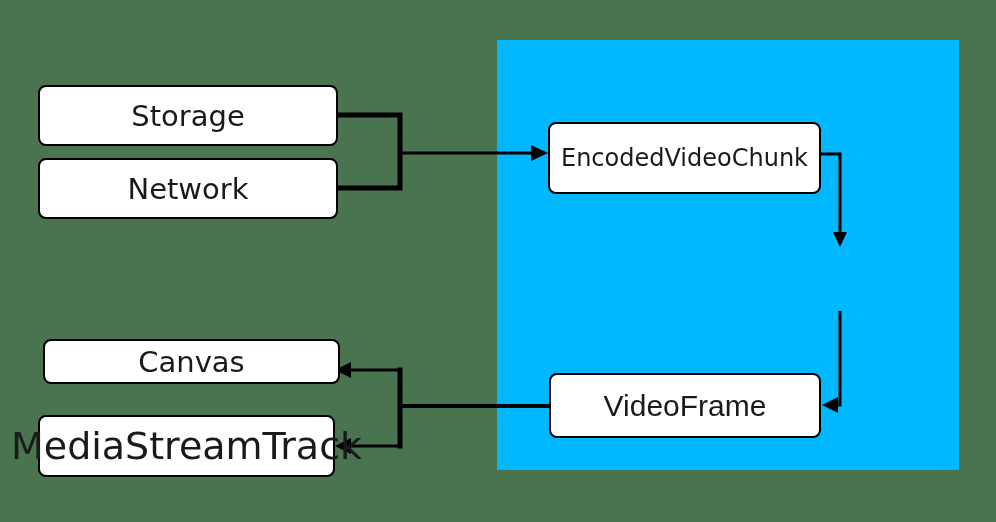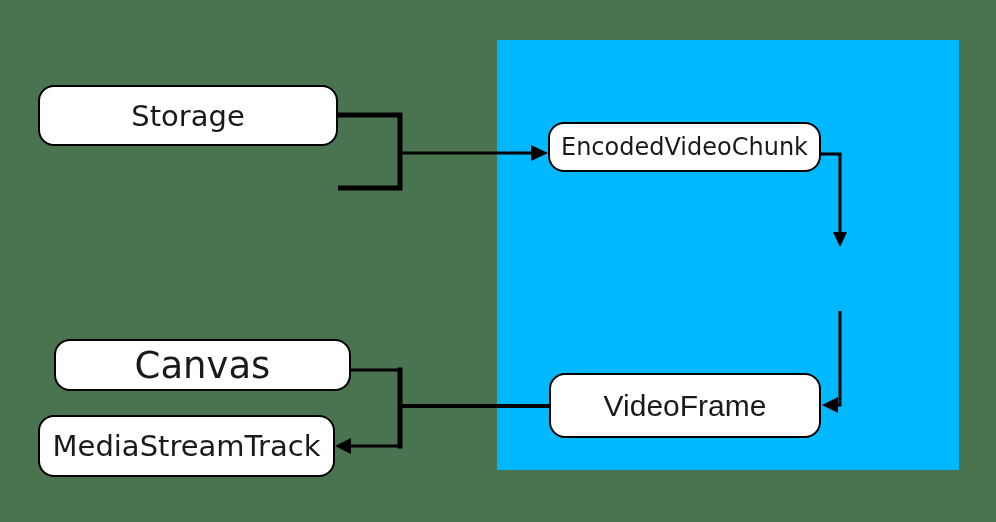--- a/index.html
+++ b/index.html
@@ -37,21 +37,21 @@
   .wire--mid { stroke-width: 4; }
   .wire--thick { stroke-width: 5; }
   .cap-square { stroke-linecap: square; }
   .head { fill: var(--stroke, #000000); stroke: none; }
 
   .node {
     position: absolute;
     box-sizing: border-box;
     background: var(--node-fill, #FFFFFF);
     border: 2px solid var(--stroke, #000000);
-    border-radius: 16px;
+    border-radius: 8px;
     display: flex;
     align-items: center;
     justify-content: center;
     color: var(--text, #1A1A1A);
     white-space: nowrap;
   }
 
   .node--decoder {
     border-radius: 0;
     background: var(--decoder-fill, #D9E4F3);
@@ -89,23 +89,24 @@
       <path class="wire wire--thick cap-square" d="M400,370 L400,446"></path>
       <path class="wire" d="M400,370 L350,370"></path>
       <path class="wire" d="M400,446 L350,446"></path>
       <polygon class="head" points="335,370 351,362 351,378"></polygon>
       <polygon class="head" points="335,446 351,438 351,454"></polygon>
     </g>
   </svg>
 
   <div class="node" style="left:38px; top:85px; width:300px; height:61px; font-size:29px;">Storage</div>
 
+  <div class="node" style="left:38px; top:158px; width:300px; height:61px; font-size:29px;">Network</div>
 
-  <div class="node" style="left:548px; top:122px; width:273px; height:50px; font-size:24px;">EncodedVideoChunk</div>
+  <div class="node" style="left:548px; top:122px; width:273px; height:72px; font-size:24px;">EncodedVideoChunk</div>
 
 
   <div class="node f-arial" style="left:549px; top:373px; width:272px; height:65px; font-size:30px;text-align:right;">VideoFrame</div>
 
-  <div class="node" style="left:54px; top:339px; width:297px; height:52px; font-size:37px;">Canvas</div>
+  <div class="node" style="left:43px; top:339px; width:297px; height:45px; font-size:29px;">Canvas</div>
 
-  <div class="node" style="left:38px; top:415px; width:297px; height:62px; font-size:29px;">MediaStreamTrack</div>
+  <div class="node" style="left:38px; top:415px; width:297px; height:62px; font-size:38px;">MediaStreamTrack</div>
 
 </div>
 
 </body></html>

